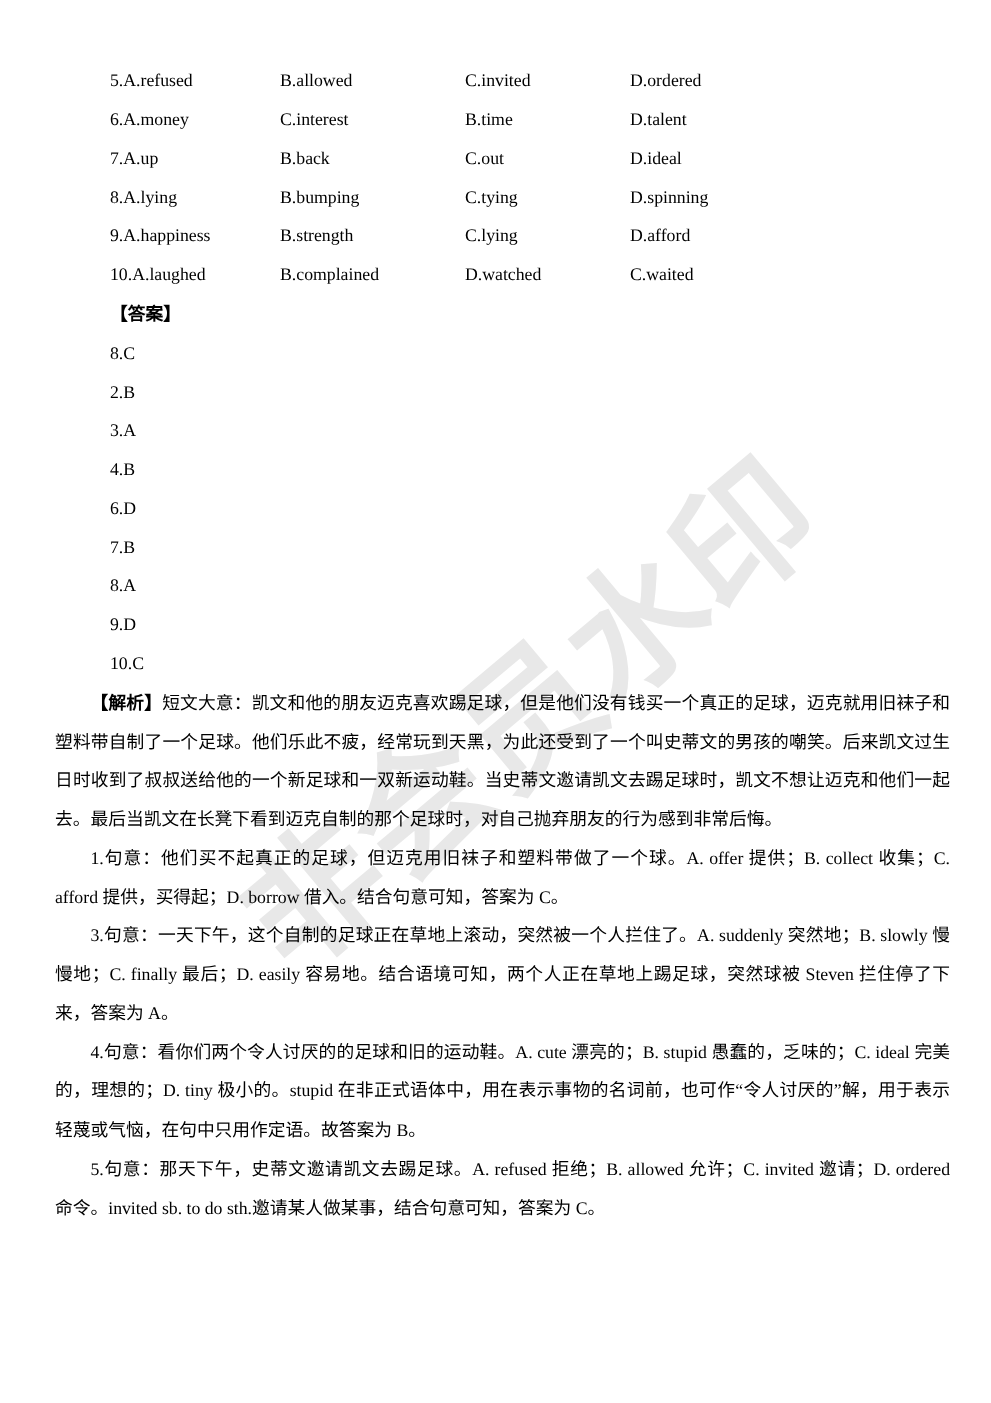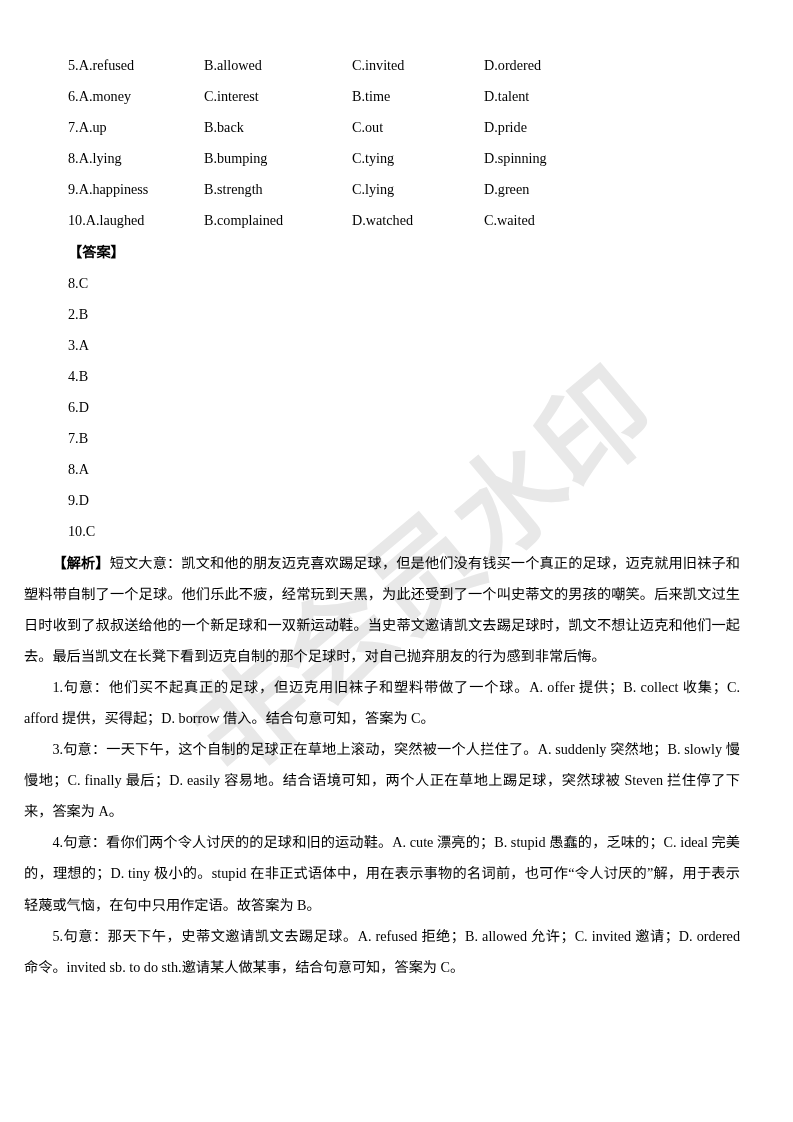--- a/index.html
+++ b/index.html
@@ -27,21 +27,21 @@
     font-weight: bold;
     font-size: 110px;
     letter-spacing: 2px;
     color: #e8e8e8;
     white-space: nowrap;
     z-index: 0;
     user-select: none;
   }
   .content {
     position: absolute;
-    left: 24px;
+    left: 44px;
     top: 50px;
     width: 716px;
     z-index: 1;
     font-size: 14.2px;
     line-height: 31.1px;
   }
   
   .opt-row {
     display: grid;
     grid-template-columns: 136px 148px 132px auto;
@@ -87,33 +87,33 @@
       <div class="opt-row">
         <span class="opt-cell">6.A.money</span>
         <span class="opt-cell">C.interest</span>
         <span class="opt-cell">B.time</span>
         <span class="opt-cell">D.talent</span>
       </div>
       <div class="opt-row">
         <span class="opt-cell">7.A.up</span>
         <span class="opt-cell">B.back</span>
         <span class="opt-cell">C.out</span>
-        <span class="opt-cell">D.pride</span>
+        <span class="opt-cell">D.ideal</span>
       </div>
       <div class="opt-row">
         <span class="opt-cell">8.A.lying</span>
         <span class="opt-cell">B.bumping</span>
         <span class="opt-cell">C.tying</span>
         <span class="opt-cell">D.spinning</span>
       </div>
       <div class="opt-row">
         <span class="opt-cell">9.A.happiness</span>
         <span class="opt-cell">B.strength</span>
         <span class="opt-cell">C.lying</span>
-        <span class="opt-cell">D.green</span>
+        <span class="opt-cell">D.afford</span>
       </div>
       <div class="opt-row">
         <span class="opt-cell">10.A.laughed</span>
         <span class="opt-cell">B.complained</span>
         <span class="opt-cell">D.watched</span>
         <span class="opt-cell">C.waited</span>
       </div>
     </div>
 
     <div class="answers-header">【答案】</div>

